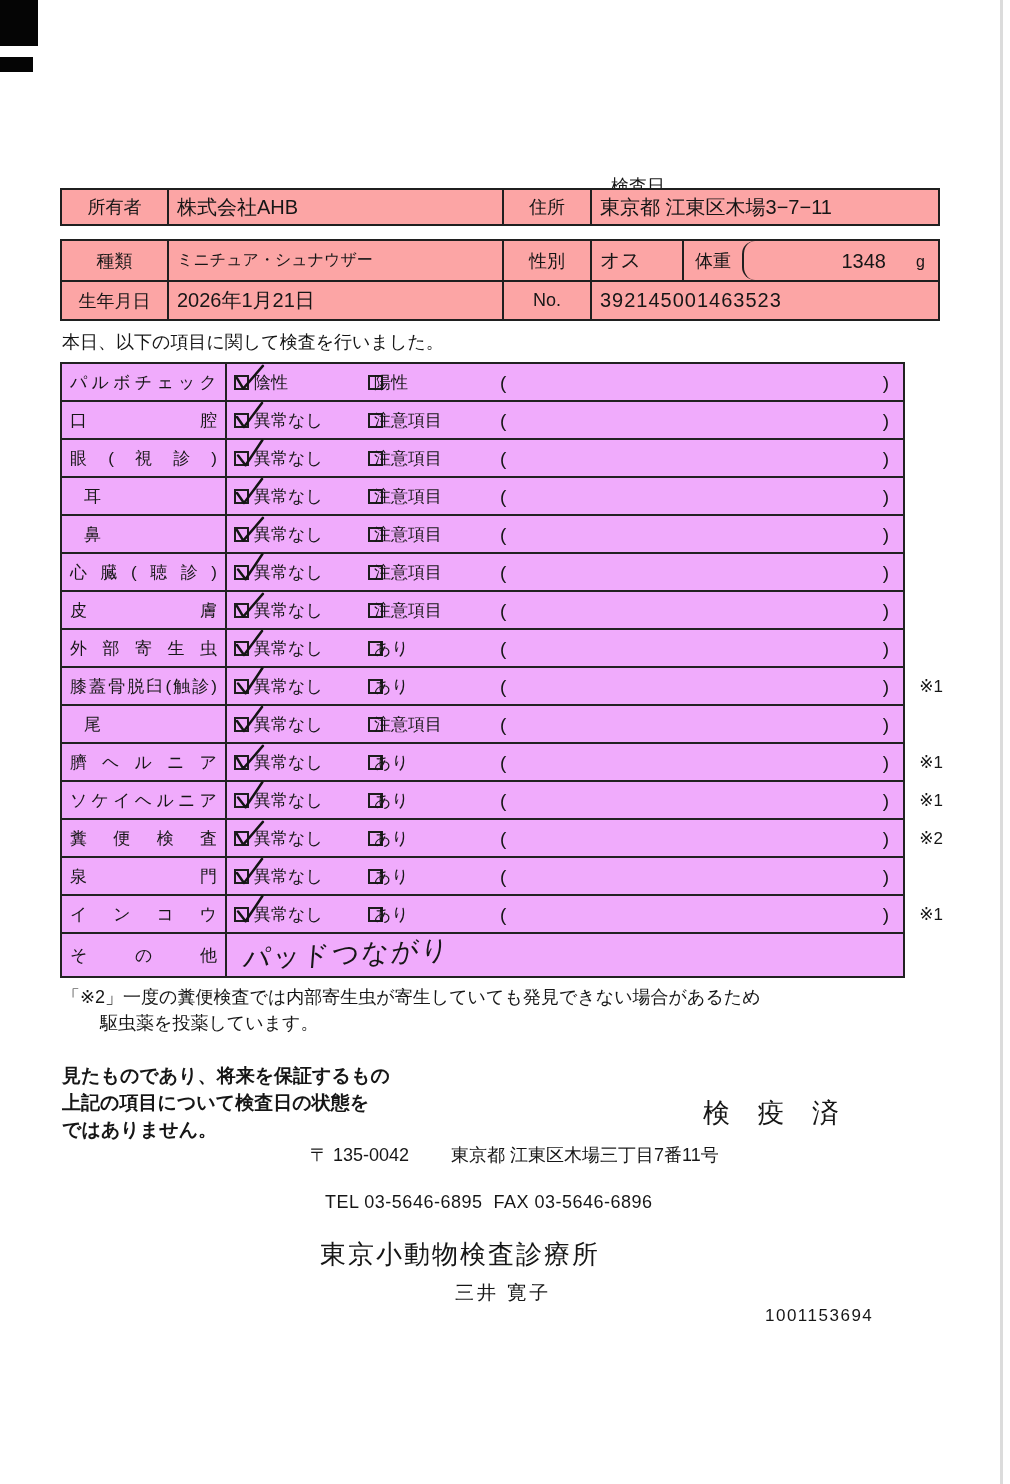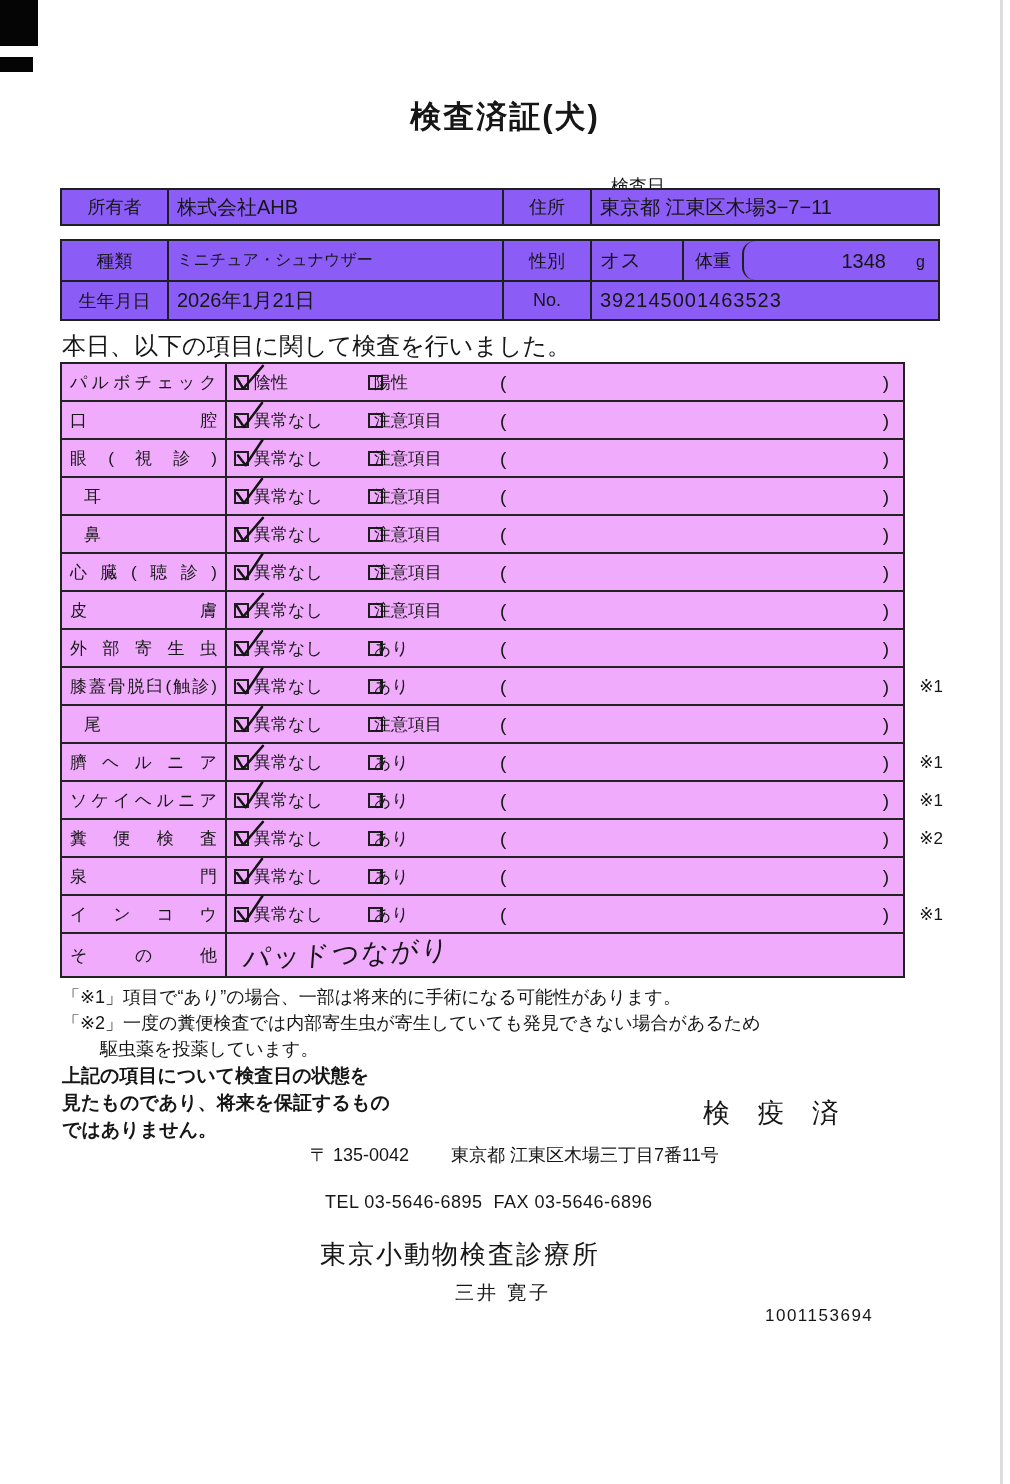--- a/index.html
+++ b/index.html
@@ -16,39 +16,39 @@
 
   .title { position:absolute; top:96px; left:0; width:100%; text-align:center;
            font-size:31px; font-weight:600; letter-spacing:2px; }
 
   .date-row { position:absolute; top:174px; left:563px; width:372px;
               display:flex; justify-content:space-between; align-items:baseline;flex-direction:column; }
   .date-label { font-size:18px; }
   .date-value { font-size:20px;margin-left:48px; }
 
   
-  .htable { position:absolute; left:60px; width:880px; border:2px solid #1f1f1f; background:#8b5cf6; }
+  .htable { position:absolute; left:60px; width:880px; border:2px solid #1f1f1f; background:#fca5a5; }
   .owner-tbl { top:188px; }
   .pet-tbl   { top:239px; }
   .hrow { display:grid; }
   .hrow + .hrow { border-top:2px solid #1f1f1f; }
   .owner-tbl .hrow { grid-template-columns:105px 335px 88px 1fr; height:34px; }
   .pet-tbl .hrow.r1 { grid-template-columns:105px 335px 88px 92px 60px 1fr; height:39px; }
   .pet-tbl .hrow.r2 { grid-template-columns:105px 335px 88px 1fr; height:39px; }
   .hcell { display:flex; align-items:center; padding:0 8px; overflow:hidden; }
   .hcell + .hcell { border-left:2px solid #1f1f1f; }
   .hcell.lbl { justify-content:center; font-size:18px; padding:0 4px; }
   .hcell.val { font-size:20px; }
   .hcell.val.small { font-size:16px; }
   .weight-cell { position:relative;border-radius:13px; }
   .w-val { position:absolute; right:52px; top:50%; transform:translateY(-50%); font-size:20px; }
   .w-unit { position:absolute; right:13px; top:50%; transform:translateY(-44%); font-size:16px; }
   .no-val { letter-spacing:1px; }
 
-  .intro { position:absolute; top:330px; left:62px; font-size:24px; }
+  .intro { position:absolute; top:330px; left:62px; font-size:18px; }
 
   
   .check-table { position:absolute; top:362px; left:60px; width:845px;
                  border:2px solid #222; border-bottom:none; background:#f0abfc; }
   .crow { display:flex; height:38px; border-bottom:2px solid #222; position:relative; }
   .crow.last { height:44px; }
   .c-item { width:165px; border-right:2px solid #222; display:flex; align-items:center; }
   .c-item-text { display:block; width:100%; font-size:17px; padding:0 8px;
                  text-align:justify; text-align-last:justify; text-justify:inter-character; }
   .c-item-text.single { text-align:left; text-align-last:left; padding-left:22px; }
@@ -82,21 +82,20 @@
 </style>
 </head>
 <body>
 
 <div class="page">
 
   <div class="mark1"></div>
   <div class="mark2"></div>
   <div class="edge-line"></div>
 
-  <h1 class="title">検査済証(犬)</h1>
 
   <div class="date-row">
     <span class="date-label">検査日</span>
     <span class="date-value">2026年3月20日</span>
   </div>
 
   <div class="htable owner-tbl">
     <div class="hrow">
       <div class="hcell lbl">所有者</div>
       <div class="hcell val">株式会社AHB</div>
@@ -448,28 +447,27 @@
       <div class="c-item">
         <span class="c-item-text">その他</span>
       </div>
       <div class="c-content">
         <span class="handwriting">パッドつながり</span>
       </div>
     </div>
   </div>
 
   <div class="notes">
-    <div class="note-line">「※1」項目で“あり”の場合、一部は将来的に手術になる可能性があります。</div>
     <div class="note-line">「※2」一度の糞便検査では内部寄生虫が寄生していても発見できない場合があるため</div>
     <div class="note-line indent">駆虫薬を投薬しています。</div>
   </div>
 
   <div class="disclaimer">
+    <div>見たものであり、将来を保証するもの</div>
     <div>上記の項目について検査日の状態を</div>
-    <div>見たものであり、将来を保証するもの</div>
     <div>ではありません。</div>
   </div>
 
   <div class="stamp">検 疫 済</div>
 
   <div class="footer-postal">
     <span>〒 135-0042</span>
     <span>東京都 江東区木場三丁目7番11号</span>
   </div>
   <div class="footer-tel">TEL 03-5646-6895  FAX 03-5646-6896</div>

